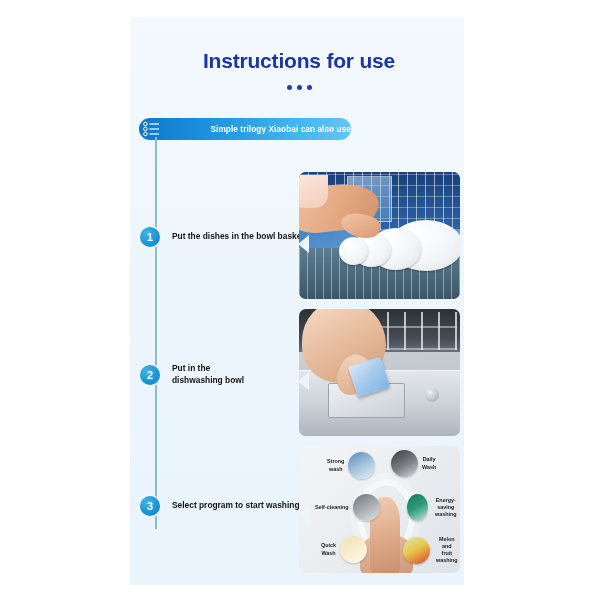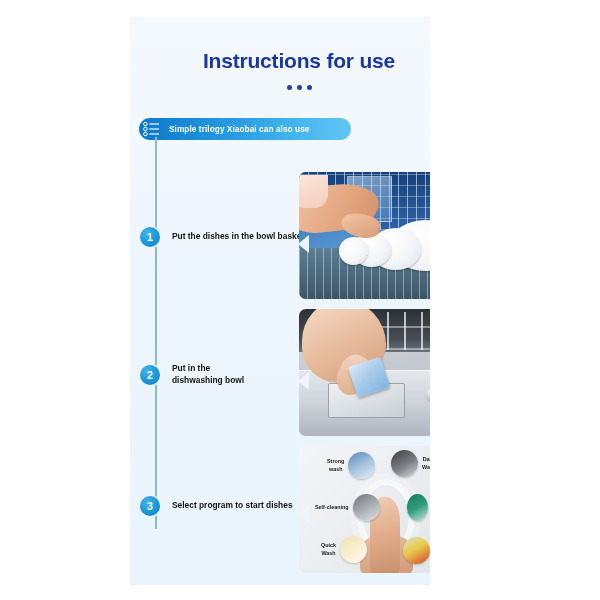--- a/index.html
+++ b/index.html
@@ -12,21 +12,21 @@
   #stage {
     position: relative;
     width: 600px; height: 600px;
     background: #ffffff;
   }
 
   
   .card {
     position: absolute;
     left: 130px; top: 17px;
-    width: 300px; height: 568px;
+    width: 334px; height: 568px;
     background: linear-gradient(180deg,#f3f9fe 0%, #eef6fd 45%, #e9f4fd 100%);
     overflow: hidden;
   }
 
   
   .page-title {
     position: absolute; left: 0; top: 32px; width: 338px;
     text-align: center;
     font-size: 21px; font-weight: bold;
     color: #1b36a0;
@@ -40,21 +40,21 @@
     display:block; width: 5px; height: 5px; border-radius: 50%;
     background: #2b3f9e;
   }
 
   
   .banner {
     position: absolute; left: 9px; top: 101px;
     width: 212px; height: 22px;
     border-radius: 11px;
     background: linear-gradient(90deg,#0f76c9 0%, #1f93de 34%, #44b6ef 75%, #63c6f3 100%);
-    display: flex; align-items: center;
+    display: flex; align-items: center; justify-content: space-between;
   }
   .banner-icon {
     position: relative;
     width: 26px; height: 22px;
     flex: 0 0 26px;
   }
   .banner-icon svg { position: absolute; left: 4px; top: 3px; }
   .banner-text {
     font-size: 8.2px; font-weight: bold; color: #ffffff;
     margin-left: 4px; letter-spacing: 0.1px;
@@ -311,21 +311,21 @@
         <div class="disp"></div>
         <div class="knob"></div>
         <div class="hand2"></div>
         <div class="finger"></div>
         <div class="tablet"></div>
       </div>
     </div>
 
     <div class="step" id="step-3">
       <div class="step-badge">3</div>
-      <div class="step-label">Select program to start dishes</div>
+      <div class="step-label">Select program to start washing</div>
     </div>
     <div class="notch" id="notch-3"></div>
     <div class="panel" id="panel-3">
       <div class="ill3">
         <div class="centerring"></div>
         <div class="hand3b"></div>
         <div class="hand3"></div>
 
         <div class="prog left" id="prog-0">
           <span class="pc"></span>

